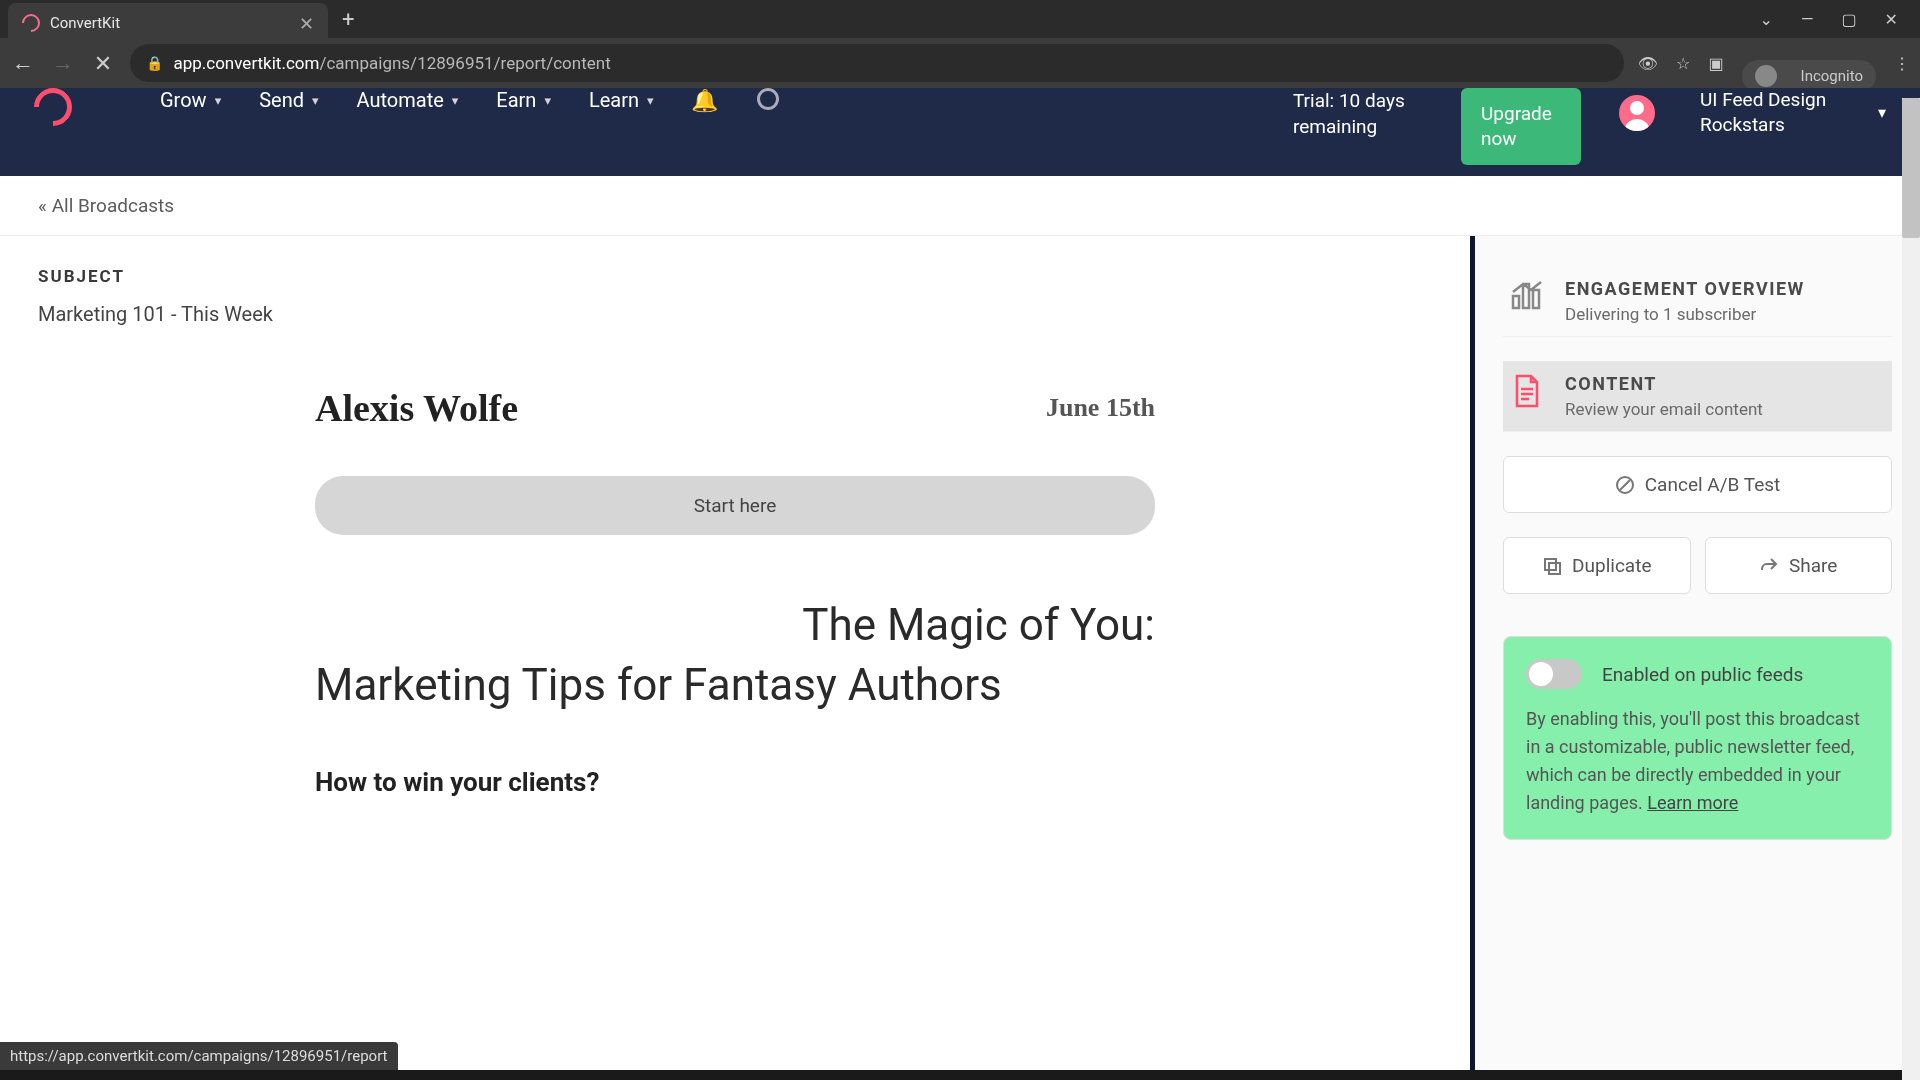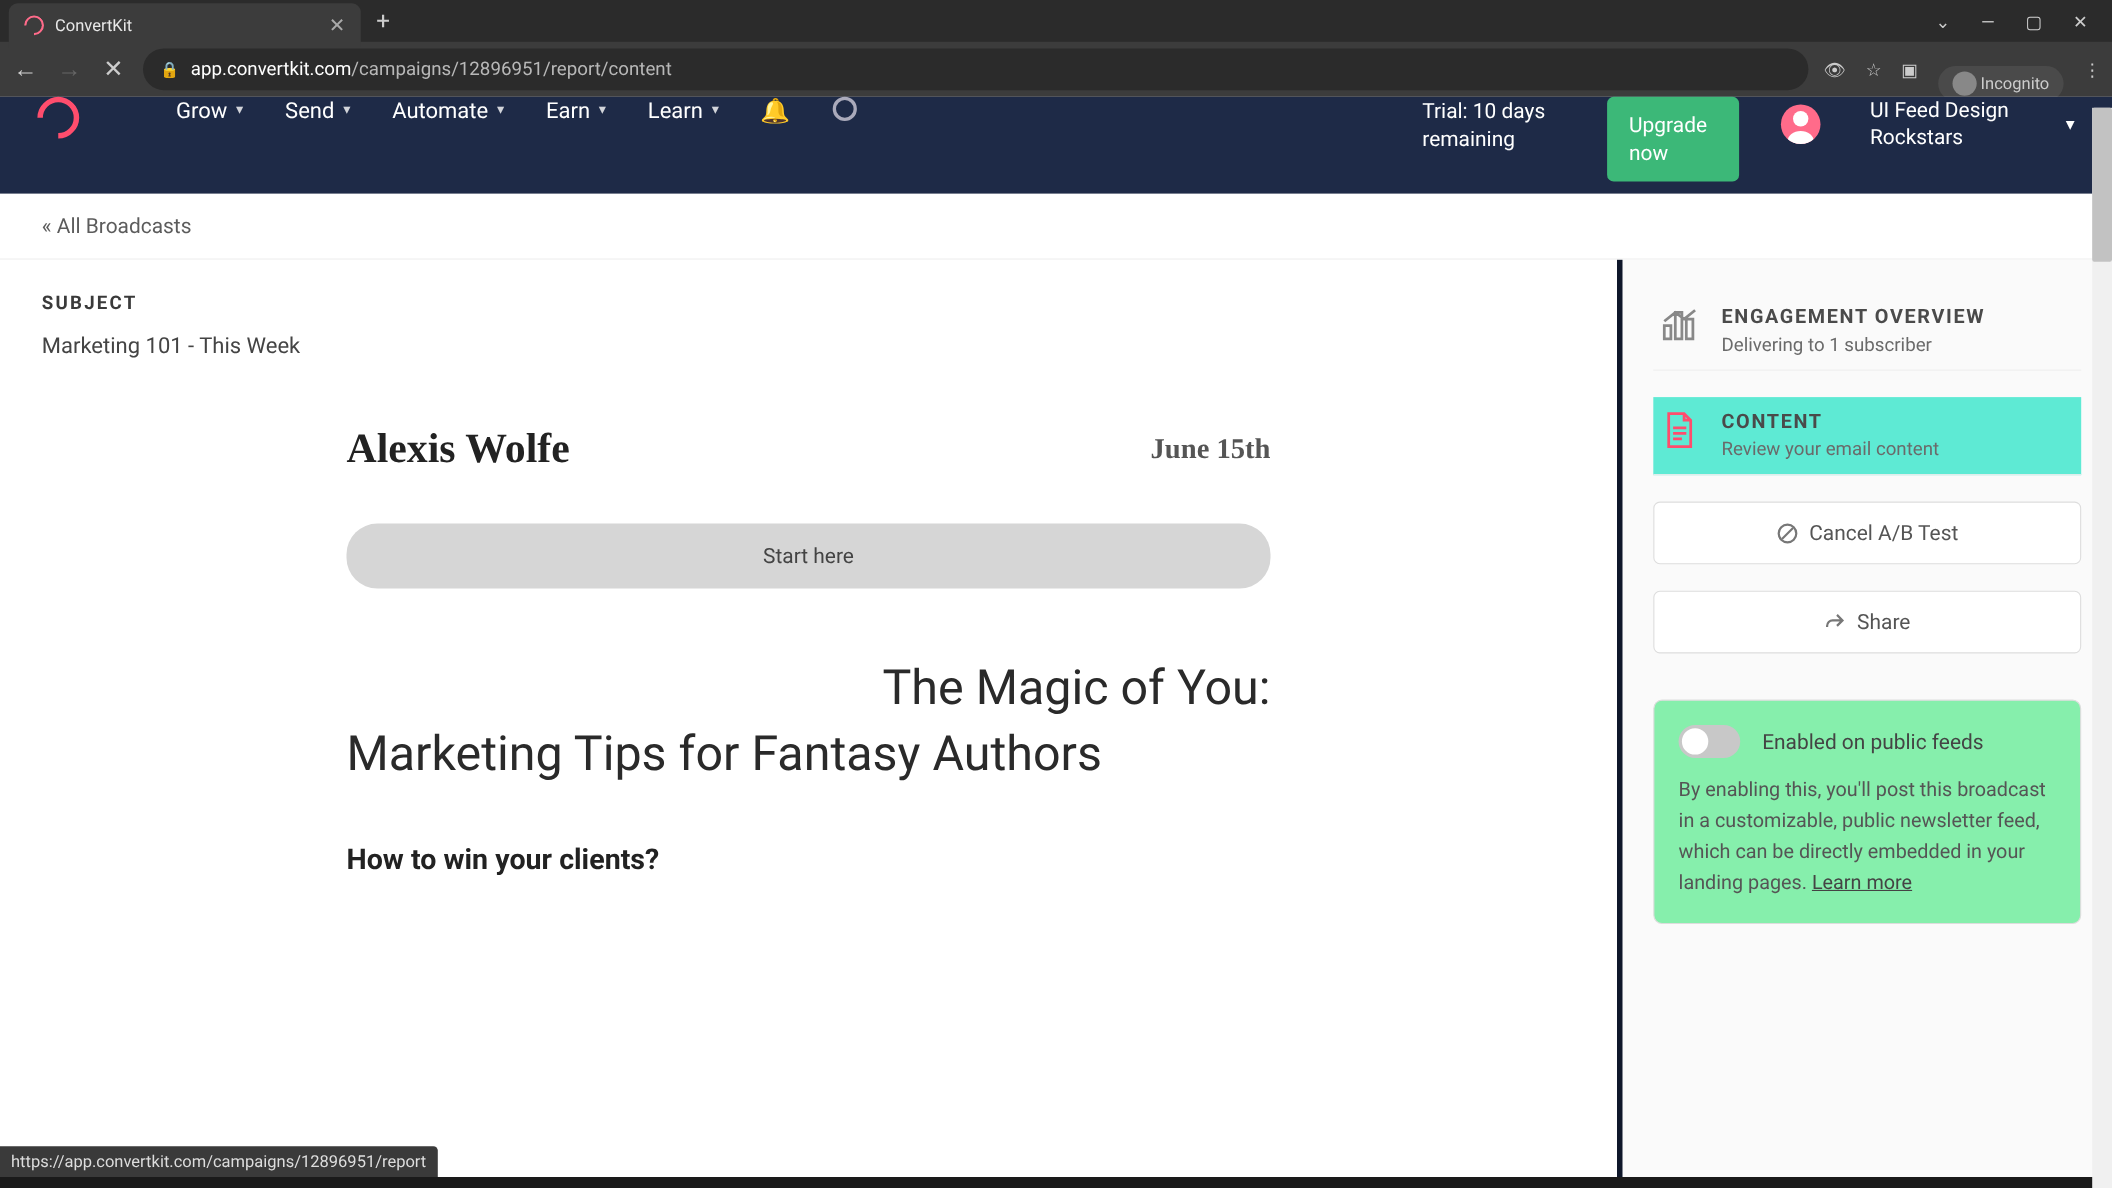--- a/index.html
+++ b/index.html
@@ -18,21 +18,21 @@
 
 .addr-bar { display: flex; align-items: center; height: 50px; background: #3c3c3c; padding: 0 10px; gap: 14px; }
 .nav-btn { color: #ccc; font-size: 22px; cursor: pointer; width: 26px; text-align: center; }
 .nav-btn.disabled { color: #666; }
 .url-region { flex: 1; display: flex; align-items: center; background: #2b2b2b; border-radius: 24px; height: 38px; padding: 0 16px; gap: 10px; }
 .lock { color: #aaa; font-size: 14px; }
 .url-text { color: #ddd; font-size: 17px; }
 .url-text .domain { color: #fff; }
 .url-text .path { color: #b8b8b8; }
 .addr-right { display: flex; align-items: center; gap: 18px; color: #ccc; }
-.incognito-badge { display: flex; align-items: center; gap: 4px; background: #4a4a4a; padding: 5px 13px; border-radius: 18px; font-size: 15px; margin-top: 25px; }
+.incognito-badge { display: flex; align-items: center; gap: 24px; background: #4a4a4a; padding: 5px 13px; border-radius: 18px; font-size: 15px; margin-top: 25px; }
 .incognito-icon { width: 22px; height: 22px; background: #888; border-radius: 50%; }
 
 
 .app { background: #fff; height: calc(1080px - 98px); display: flex; flex-direction: column; position: relative; }
 
 .topnav { background: #1e2a47; height: 88px; display: flex; align-items: flex-start; padding: 0 34px; gap: 38px; color: #fff; }
 .logo { width: 38px; height: 38px; border: 5px solid #ff4d6d; border-radius: 50%; border-left-color: transparent; transform: rotate(-45deg); margin-right: 50px; }
 .nav-item { display: flex; align-items: center; gap: 8px; font-size: 20px; cursor: pointer; }
 .nav-item .chev { font-size: 13px; opacity: .8; }
 .bell { font-size: 22px; cursor: pointer; }
@@ -58,21 +58,21 @@
 .email-header { display: flex; justify-content: space-between; align-items: center; margin-bottom: 46px; }
 .author { font-family: Georgia, "Times New Roman", serif; font-size: 38px; font-weight: 700; color: #222; }
 .date { font-family: Georgia, serif; font-size: 26px; font-weight: 700; color: #555; }
 .start-btn { display: block; width: 100%; max-width: 860px; background: #d6d6d6; border: none; border-radius: 28px; padding: 18px; font-size: 19px; color: #444; margin-bottom: 64px; cursor: pointer; }
 .headline1 { font-size: 44px; font-weight: 400; color: #2a2a2a; margin-bottom: 8px; text-align: right; }
 .headline2 { font-size: 44px; font-weight: 400; color: #2a2a2a; margin-bottom: 56px; }
 .subhead { font-size: 26px; font-weight: 700; color: #222; }
 
 .sidebar { width: 450px; border-left: 5px solid #0f172a; background: #fafafa; padding: 30px 28px; display: flex; flex-direction: column; gap: 24px; }
 .side-item { display: flex; gap: 20px; padding: 12px 6px; border-bottom: 1px solid #eee; cursor: pointer; }
-.side-item.active { background: #5eead4; position: relative; }
+.side-item.active { background: #e5e5e5; position: relative; }
 .side-icon { width: 36px; height: 36px; flex-shrink: 0; }
 .side-title { font-size: 18px; font-weight: 700; letter-spacing: 1.5px; color: #4a4a4a; margin-bottom: 5px; }
 .side-sub { font-size: 17px; color: #6a6a6a; }
 
 .action-btn { display: flex; align-items: center; justify-content: center; gap: 10px; border: 1px solid #ddd; background: #fff; border-radius: 6px; padding: 16px; font-size: 19px; color: #555; cursor: pointer; }
 .action-row { display: flex; gap: 14px; }
 .action-row .action-btn { flex: 1; }
 
 .feed-box { border: 1px solid #ddd; background: #86efac; border-radius: 8px; padding: 22px; margin-top: 18px; }
 .feed-top { display: flex; align-items: center; gap: 20px; margin-bottom: 16px; }
@@ -213,20 +213,27 @@
         <svg width="20" height="20" viewBox="0 0 20 20">
             <circle cx="10" cy="10" r="8" fill="none" stroke="#777" stroke-width="2"></circle>
             <line x1="5" y1="15" x2="15" y2="5" stroke="#777" stroke-width="2"></line>
           </svg>
         <span>Cancel A/B Test</span>
       </button>
 
       <div class="action-row">
         <button class="action-btn">
           <svg width="20" height="20" viewBox="0 0 20 20">
+              <rect x="3" y="3" width="11" height="11" fill="none" stroke="#777" stroke-width="2"></rect>
+              <rect x="7" y="7" width="11" height="11" fill="none" stroke="#777" stroke-width="2"></rect>
+            </svg>
+          <span>Duplicate</span>
+        </button>
+        <button class="action-btn">
+          <svg width="20" height="20" viewBox="0 0 20 20">
               <path d="M12 3l5 5-5 5M17 8H8a5 5 0 00-5 5v1" fill="none" stroke="#777" stroke-width="2"></path>
             </svg>
           <span>Share</span>
         </button>
       </div>
 
       <div class="feed-box">
         <div class="feed-top">
           <div class="toggle"></div>
           <div class="feed-label">Enabled on public feeds</div>

